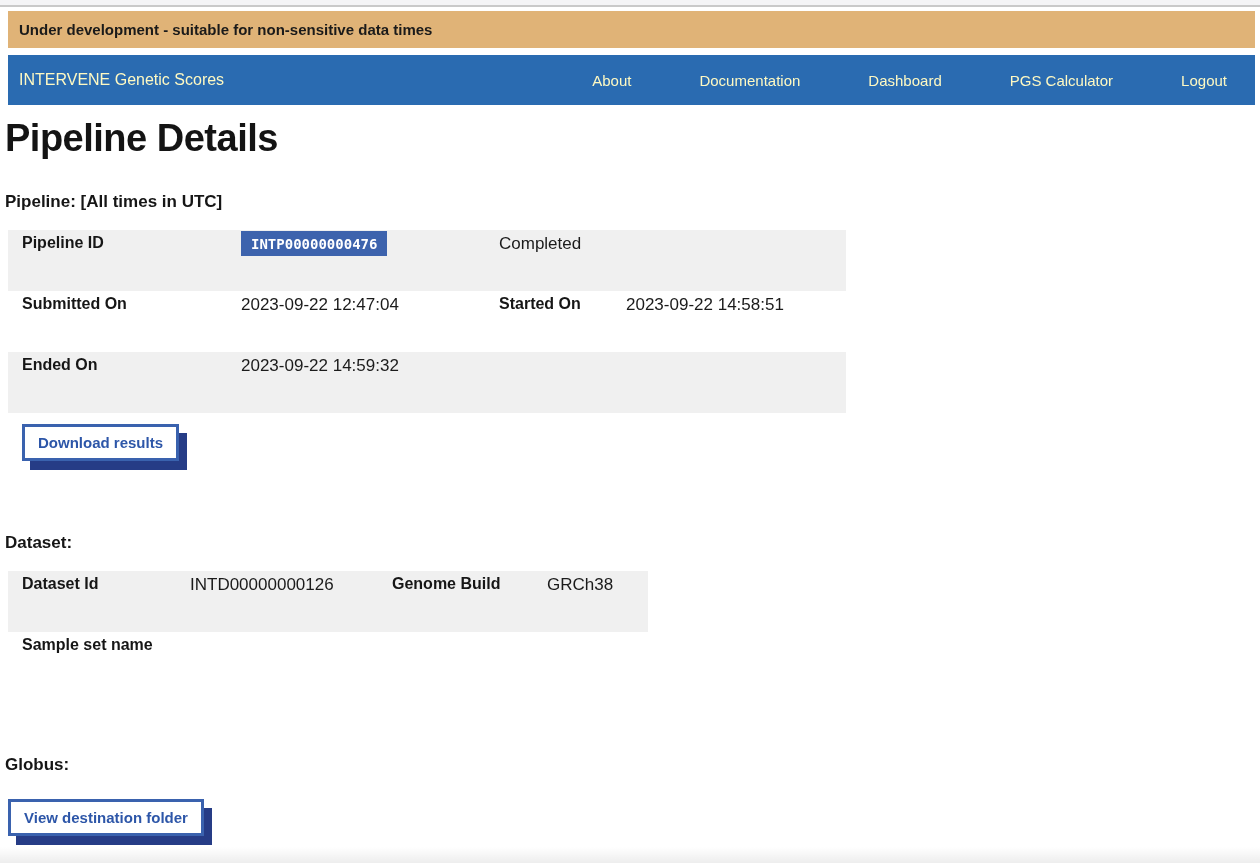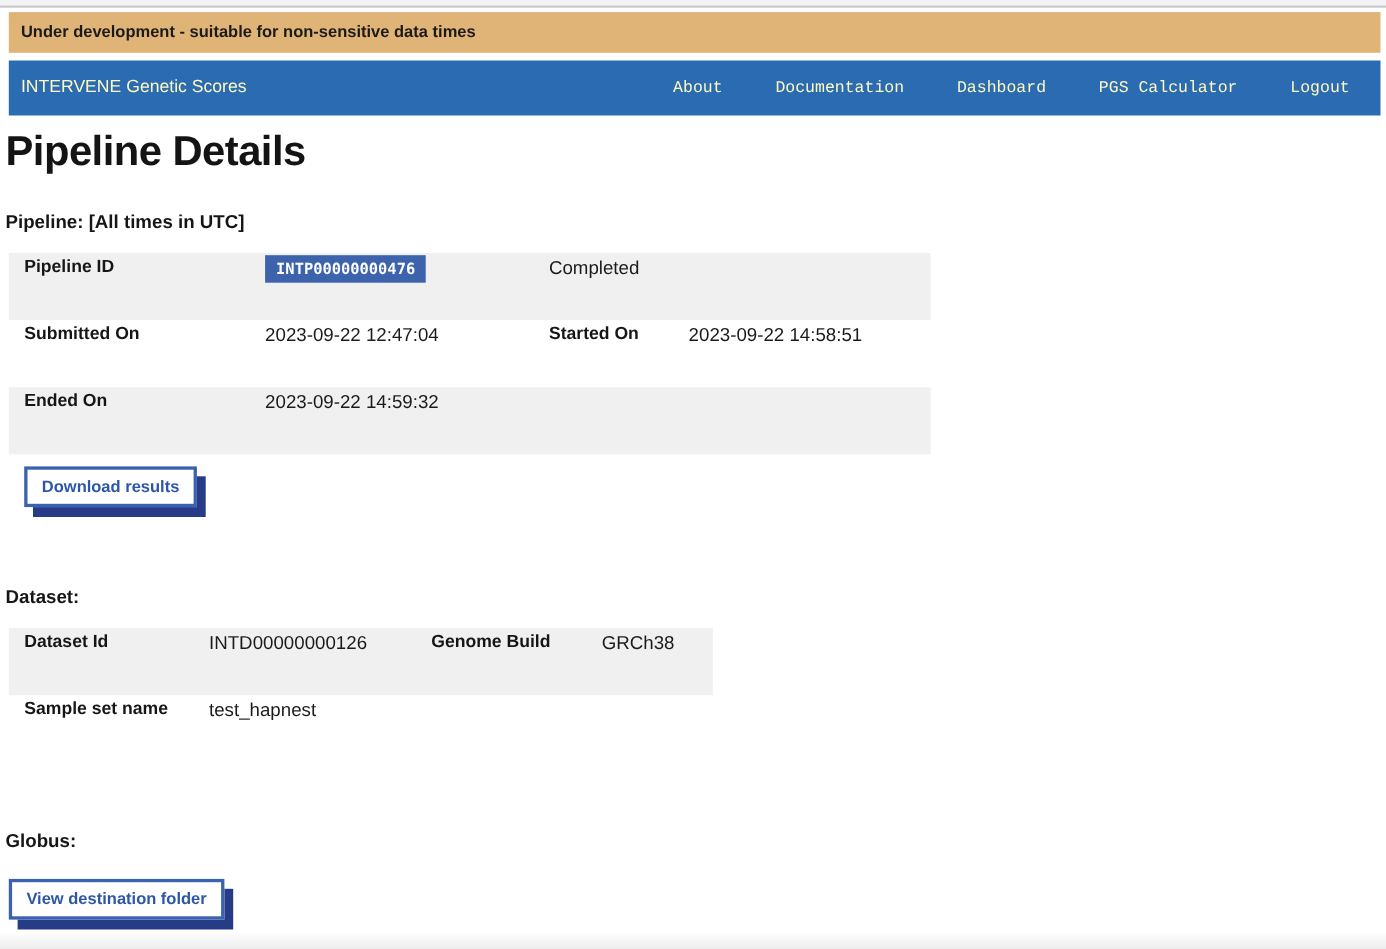--- a/index.html
+++ b/index.html
@@ -39,23 +39,22 @@
     background: #2a6bb1;
     display: flex;
     align-items: center;
     color: #fef9c3;
     padding: 0 28px 0 11px;
   }
   .navbar .brand { font-size: 16px; font-weight: 400; cursor: pointer; }
   .nav-links {
     margin-left: auto;
     display: flex;
-    gap: 48px;
+    gap: 68px;
     font-size: 15px;
-    font-family: Liberation Mono, monospace;
   }
   .nav-links span { cursor: pointer; white-space: nowrap; }
 
   
   h1.page-title {
     margin: 12px 0 0 5px;
     font-size: 38px;
     font-weight: 700;
     color: #141414;
     letter-spacing: -0.5px;
@@ -179,21 +178,20 @@
 
 <div class="dtable dstable">
   <div class="drow gray">
     <div class="dcell lbl c1">Dataset Id</div>
     <div class="dcell c2">INTD00000000126</div>
     <div class="dcell lbl c3">Genome Build</div>
     <div class="dcell c4">GRCh38</div>
   </div>
   <div class="drow">
     <div class="dcell lbl c1">Sample set name</div>
-    <div class="dcell c2">test_hapnest</div>
     <div class="dcell lbl c3"></div>
     <div class="dcell c4"></div>
   </div>
 </div>
 
 <div class="section-label globus-label">Globus:</div>
 
 <button class="action-btn globus-btn">View destination folder</button>
 
 <div class="bottom-fade"></div>

